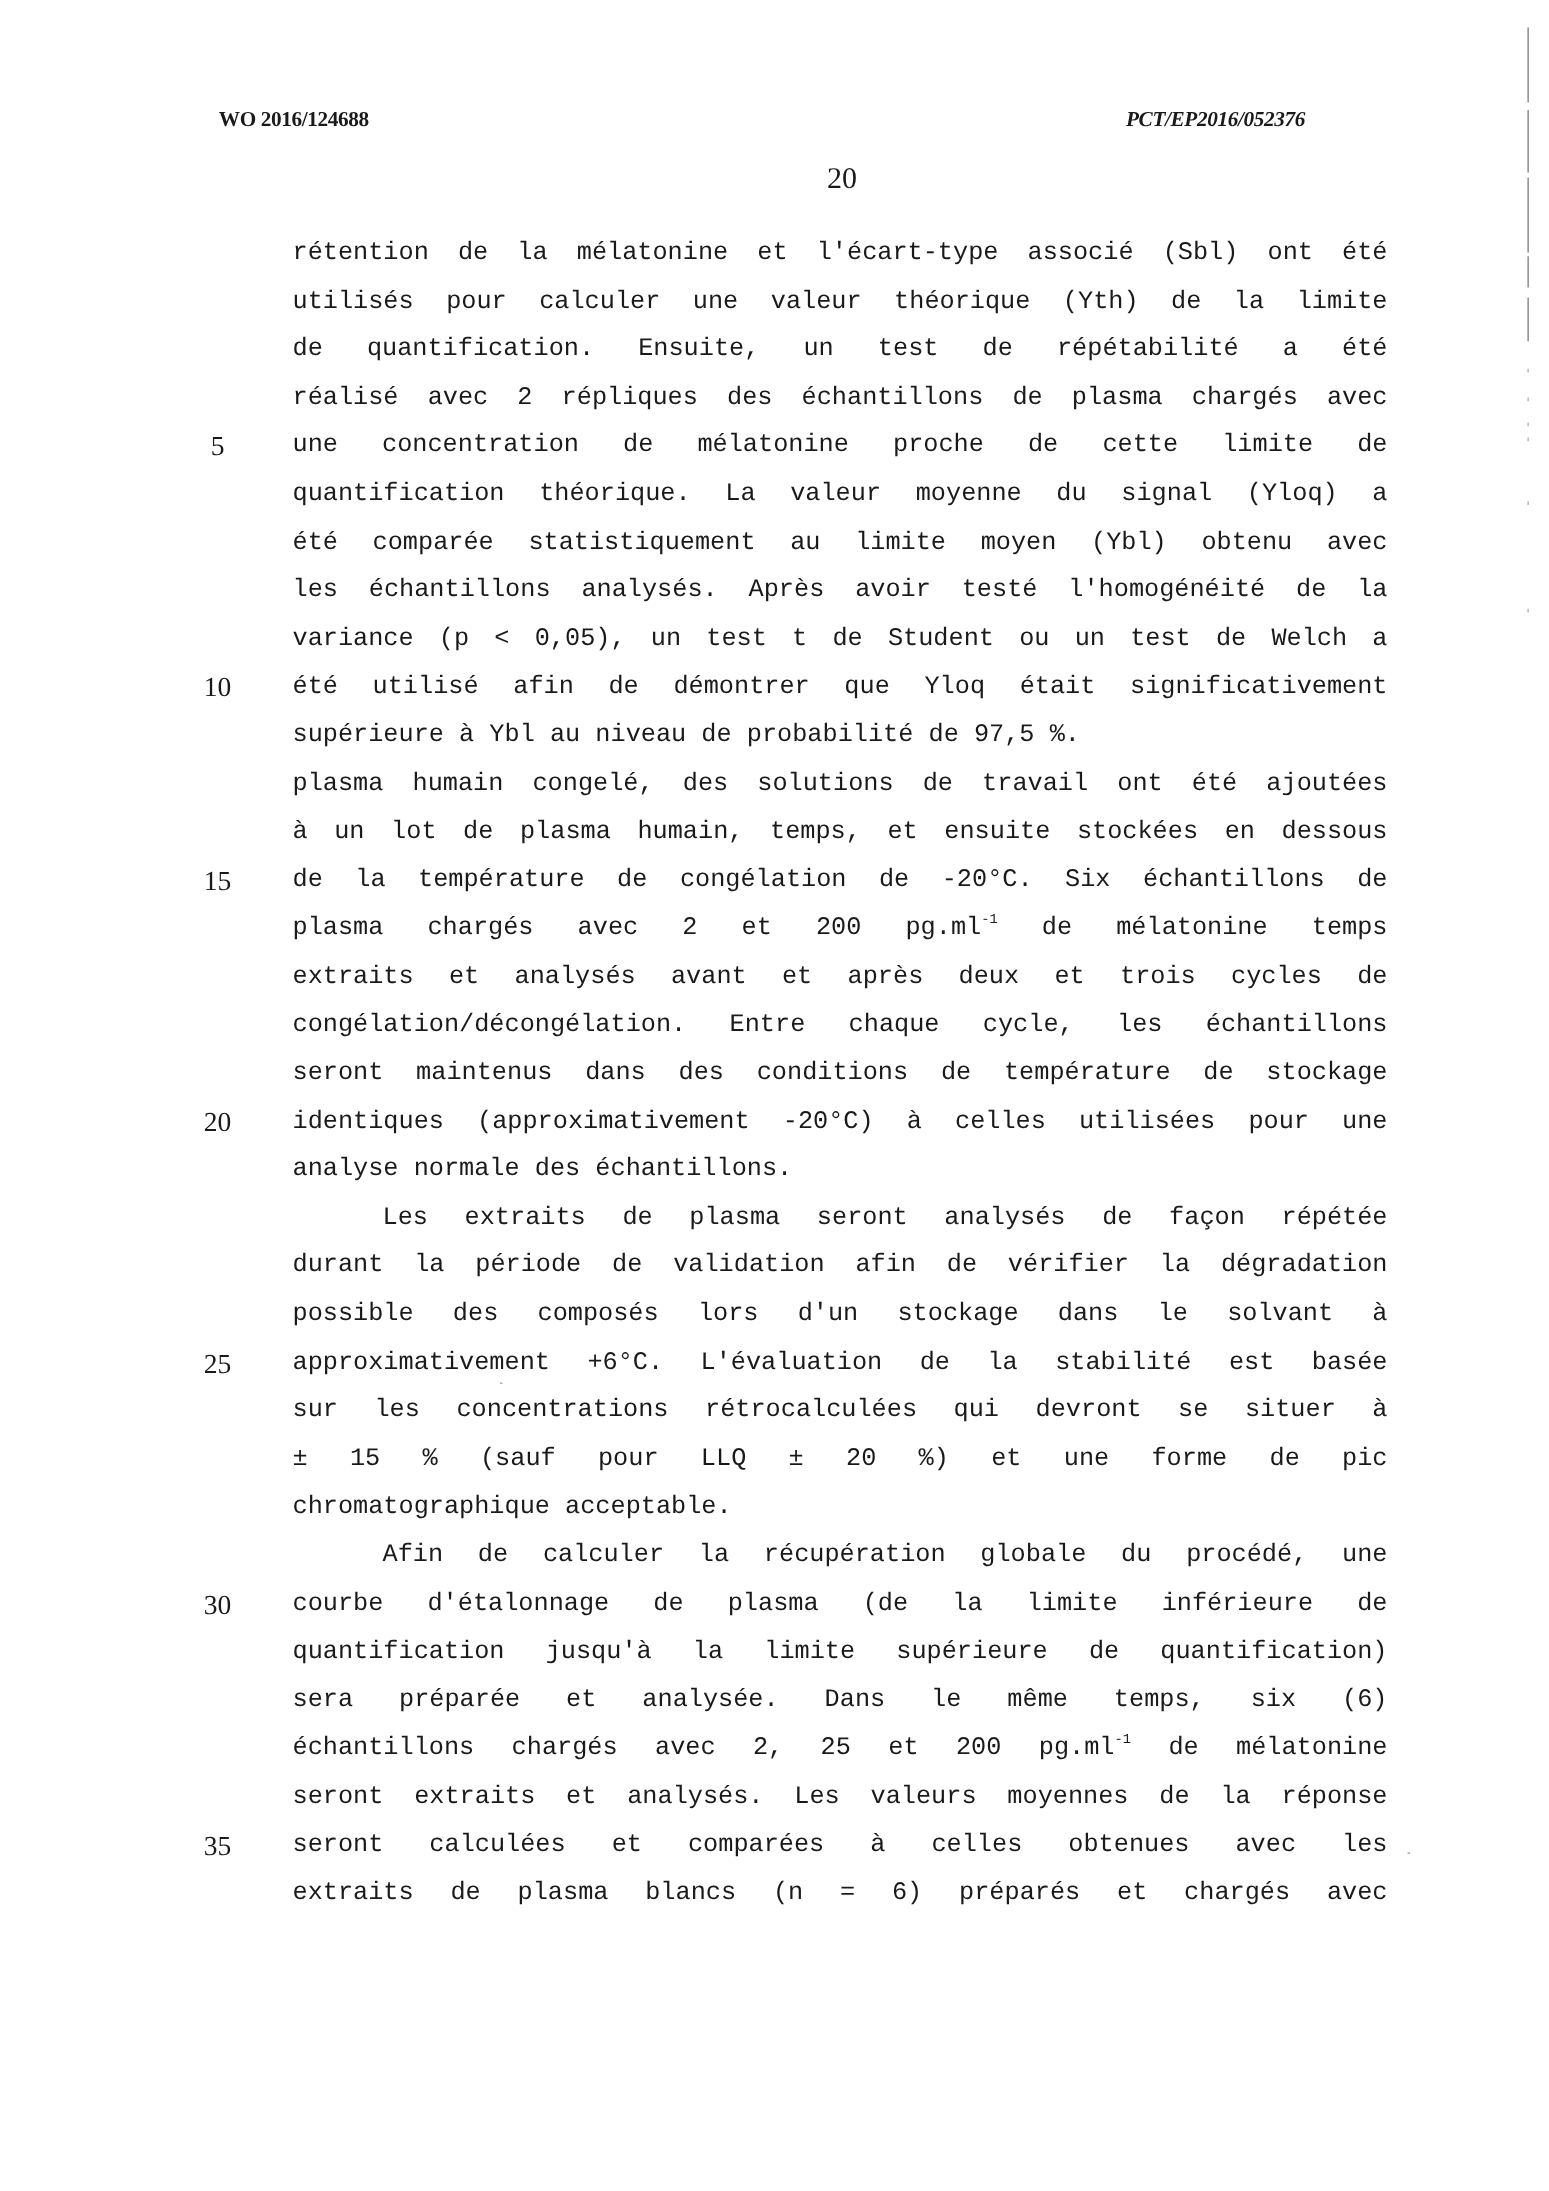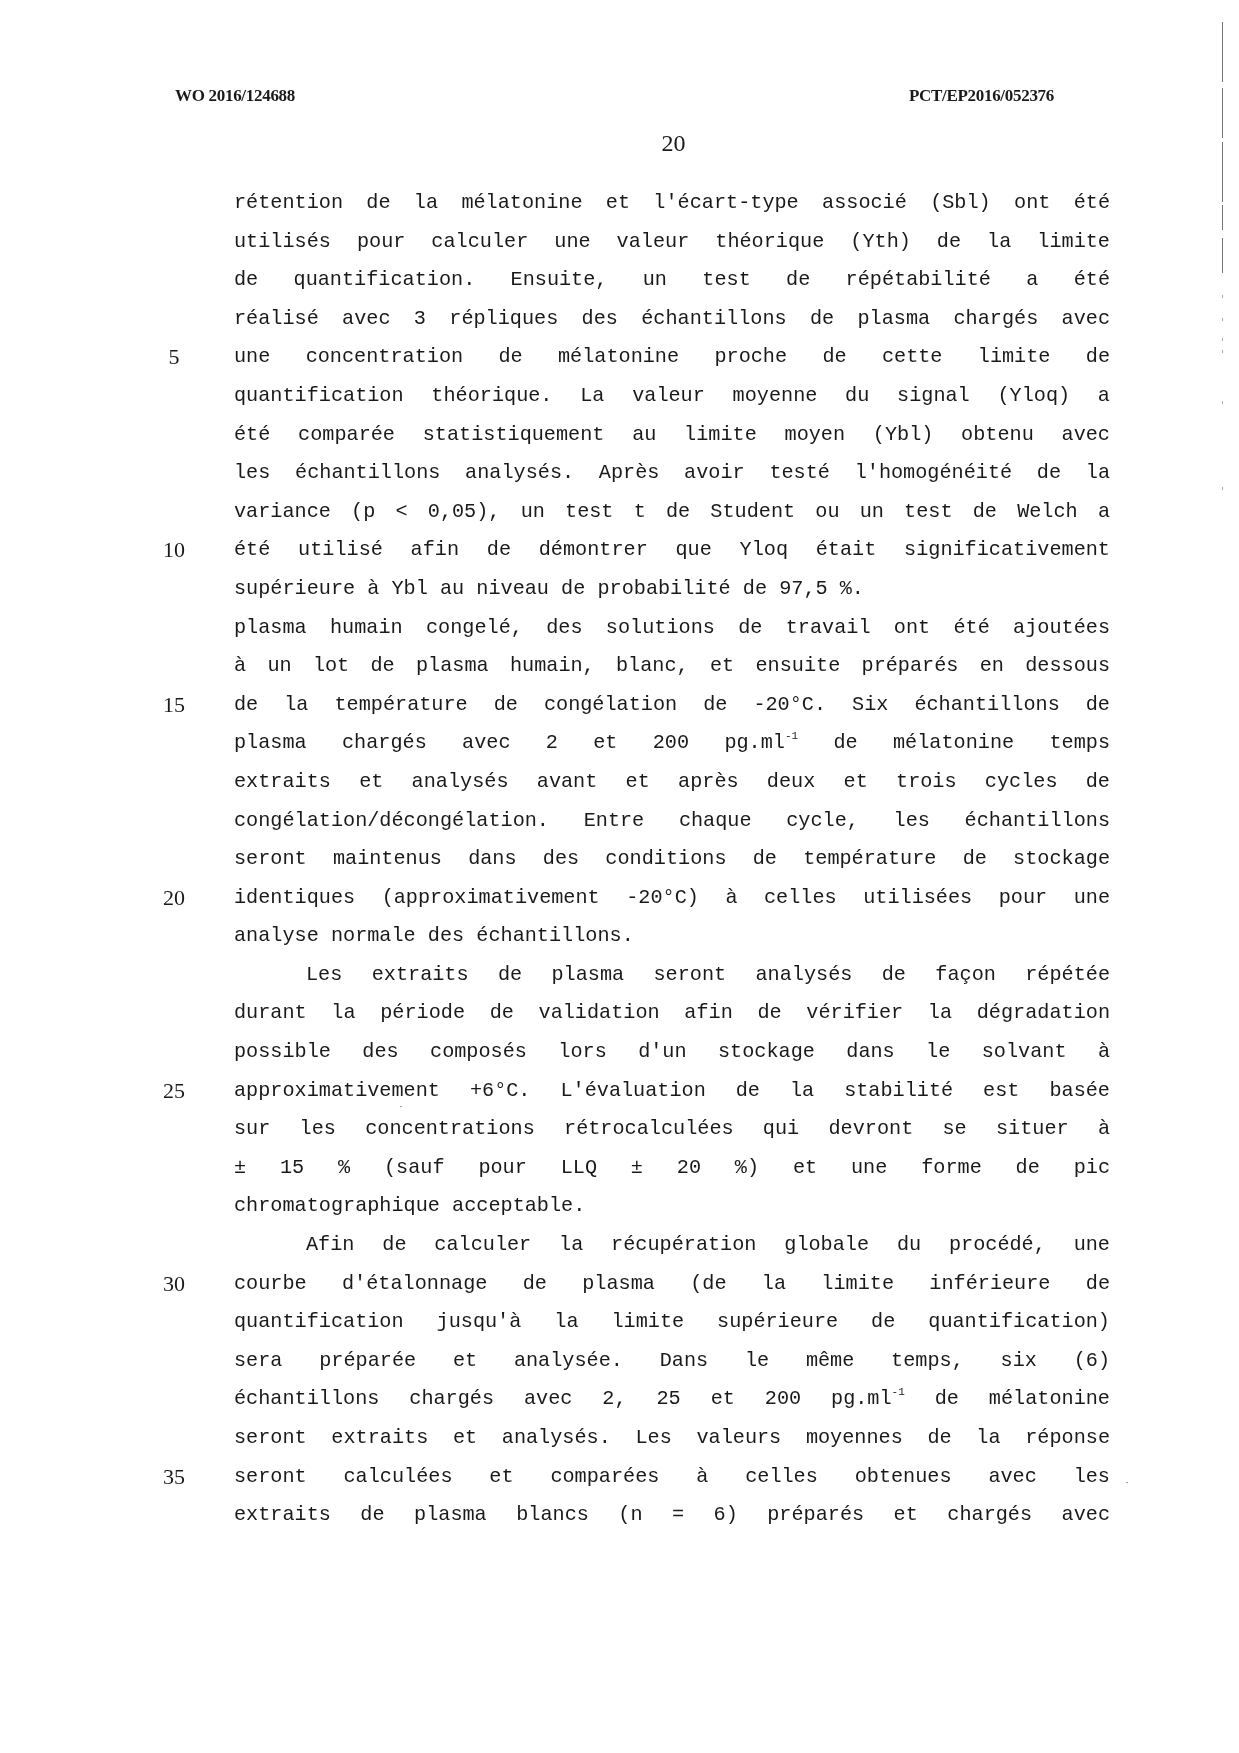--- a/index.html
+++ b/index.html
@@ -1,19 +1,19 @@
 <!DOCTYPE html>
 <html><head>
 <meta charset="utf-8">
 <style>
   html, body { margin: 0; padding: 0; background: #ffffff; }
   body { width: 1239px; height: 1753px; position: relative; overflow: hidden; color: #1a1a1a; }
   .hdr { position: absolute; top: 86px; font-family: "Liberation Serif", serif; font-weight: bold; font-size: 17px; letter-spacing: -0.3px; }
   .hdr-left { left: 175px; }
-  .hdr-right { right: 185px; }
+  .hdr-right { right: 195px; font-style: italic; }
   .pagenum { position: absolute; top: 130px; left: 0; width: 1239px; text-align: center; font-family: "Liberation Serif", serif; font-size: 24px; }
   .pagenum span { position: relative; left: 54px; }
   .body { position: absolute; left: 234px; top: 184px; width: 876px; }
   .ln { position: relative; height: 38.6px; line-height: 38.6px; font-family: "Liberation Mono", monospace; font-size: 20.2px; white-space: nowrap; }
   .ln .t { display: block; text-align: justify; text-align-last: justify; white-space: normal; height: 38.6px; overflow: hidden; }
   .ln.last .t { text-align-last: left; }
   .ln.indent .t { padding-left: 72px; }
   .lnum { position: absolute; left: -80px; width: 40px; text-align: center; font-family: "Liberation Serif", serif; font-size: 22px; }
   sup { font-size: 11px; line-height: 0; position: relative; top: -2px; }
   .edge { position: absolute; left: 1222px; width: 1px; background: #777; }
@@ -33,21 +33,21 @@
     <div class="ln">
         <span class="t">rétention de la mélatonine et l'écart-type associé (Sbl) ont été</span>
       </div>
     <div class="ln">
         <span class="t">utilisés pour calculer une valeur théorique (Yth) de la limite</span>
       </div>
     <div class="ln">
         <span class="t">de quantification. Ensuite, un test de répétabilité a été</span>
       </div>
     <div class="ln">
-        <span class="t">réalisé avec 3 répliques des échantillons de plasma chargés avec</span>
+        <span class="t">réalisé avec 2 répliques des échantillons de plasma chargés avec</span>
       </div>
     <div class="ln">
         <span class="lnum">5</span>
         <span class="t">une concentration de mélatonine proche de cette limite de</span>
       </div>
     <div class="ln">
         <span class="t">quantification théorique. La valeur moyenne du signal (Yloq) a</span>
       </div>
     <div class="ln">
         <span class="t">été comparée statistiquement au limite moyen (Ybl) obtenu avec</span>
@@ -62,21 +62,21 @@
         <span class="lnum">10</span>
         <span class="t">été utilisé afin de démontrer que Yloq était significativement</span>
       </div>
     <div class="ln last">
         <span class="t">supérieure à Ybl au niveau de probabilité de 97,5 %.</span>
       </div>
     <div class="ln">
         <span class="t">plasma humain congelé, des solutions de travail ont été ajoutées</span>
       </div>
     <div class="ln">
-        <span class="t">à un lot de plasma humain, blanc, et ensuite préparés en dessous</span>
+        <span class="t">à un lot de plasma humain, temps, et ensuite stockées en dessous</span>
       </div>
     <div class="ln">
         <span class="lnum">15</span>
         <span class="t">de la température de congélation de -20°C. Six échantillons de</span>
       </div>
     <div class="ln">
         <span class="t"><span>plasma chargés avec 2 et 200 pg.ml</span><sup>-1</sup><span> de mélatonine temps</span></span>
       </div>
     <div class="ln">
         <span class="t">extraits et analysés avant et après deux et trois cycles de</span>

